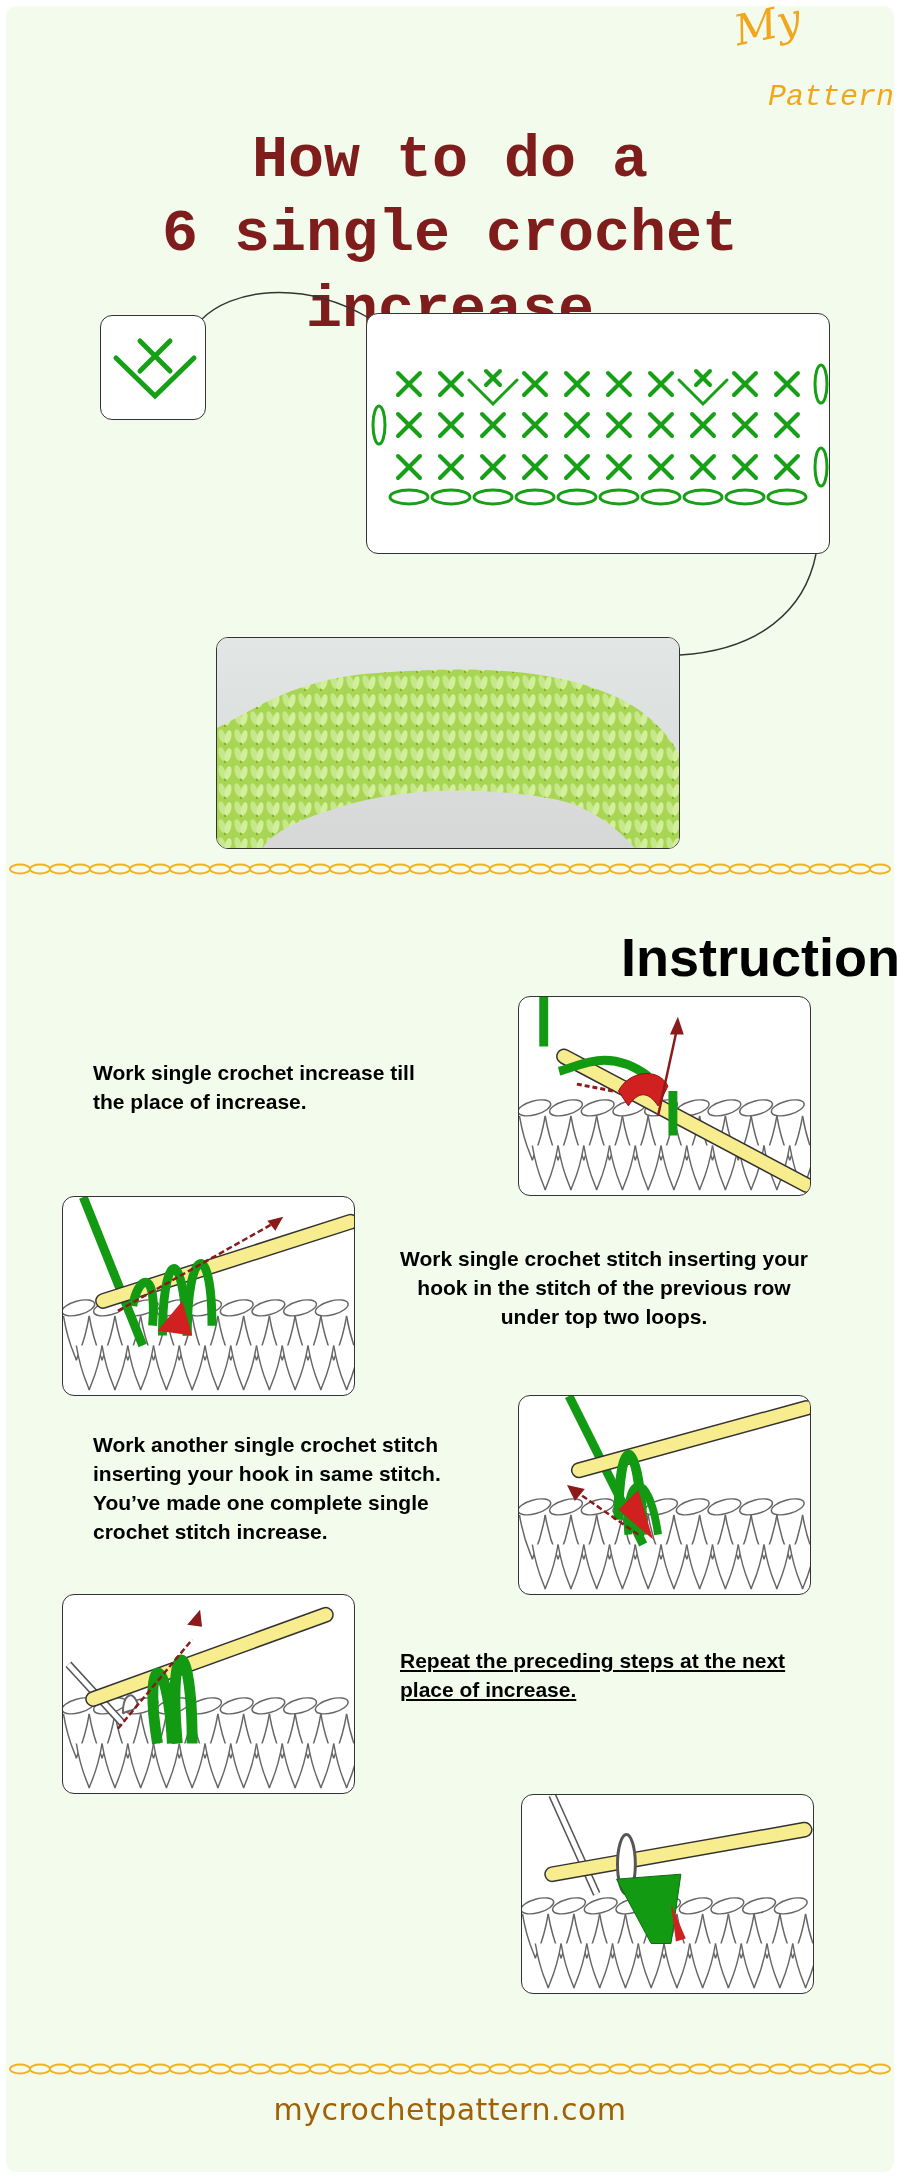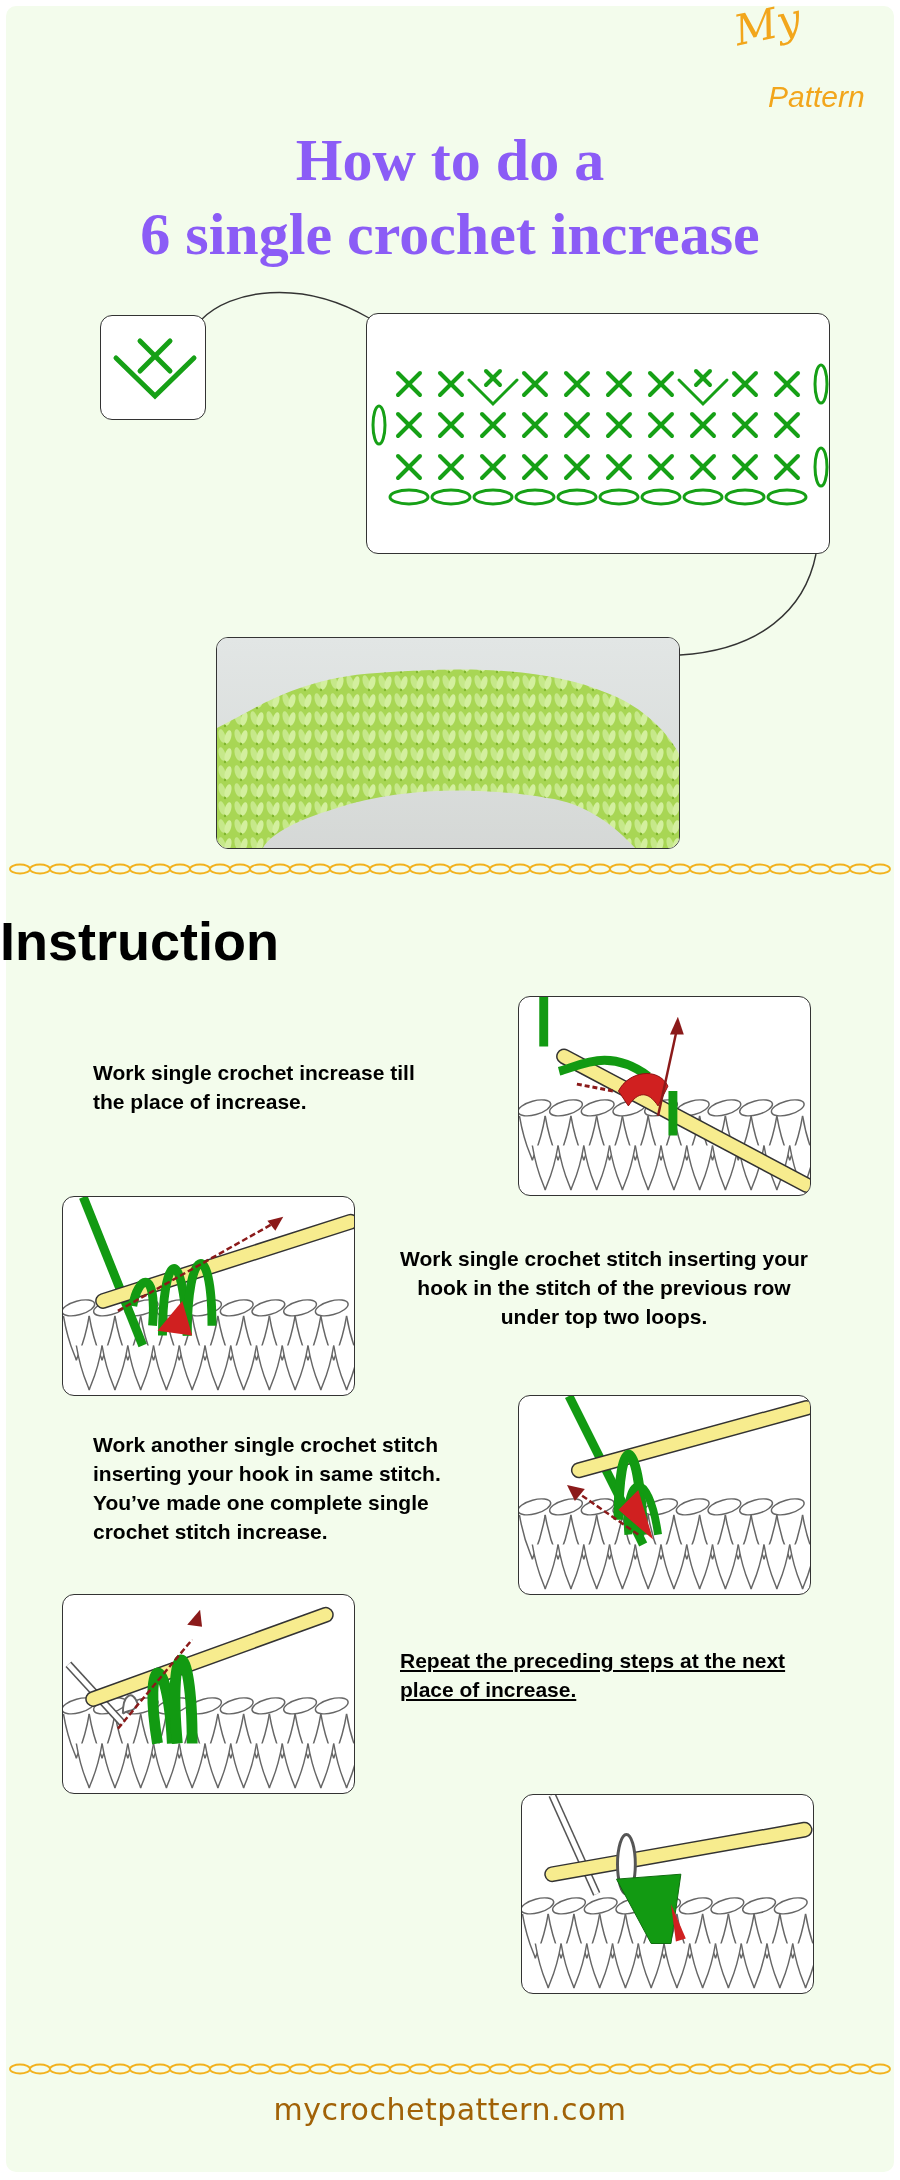--- a/index.html
+++ b/index.html
@@ -4,26 +4,26 @@
 <style>
   html, body { margin: 0; padding: 0; }
   body { width: 900px; height: 2180px; background: #ffffff; position: relative; overflow: hidden; font-family: "Liberation Sans", sans-serif; }
   .page { position: absolute; left: 6px; top: 6px; width: 888px; height: 2166px; background: #f3fcec; border-radius: 10px; }
   .abs { position: absolute; }
   
   .logo { position: absolute; left: 636px; top: 4px; width: 260px; height: 120px; }
   .logo-my { position: absolute; left: 98px; top: -4px; font-family: "DejaVu Serif", serif; font-style: italic; font-size: 42px; color: #f2a61c; transform: rotate(-12deg); }
   .logo-crochet { position: absolute; left: 6px; top: 30px; font-family: "DejaVu Sans", sans-serif; font-weight: bold; font-size: 56px; letter-spacing: -2px; color: #17a318; line-height: 60px; }
   .logo-heart { display: inline-block; width: 38px; height: 40px; vertical-align: -2px; }
-  .logo-pattern { position: absolute; left: 132px; top: 76px; font-family: Liberation Sans, sans-serif; font-style: italic; font-size: 30px; color: #f2a61c; }
-  .title { position: absolute; left: 0; width: 900px; text-align: center; font-family: Liberation Serif, serif; font-weight: bold; font-size: 60px; line-height: 76px; color: #8b5cf6; }
+  .logo-pattern { position: absolute; left: 132px; top: 76px; font-family: Liberation Mono, monospace; font-style: italic; font-size: 30px; color: #f2a61c; }
+  .title { position: absolute; left: 0; width: 900px; text-align: center; font-family: Liberation Mono, monospace; font-weight: bold; font-size: 60px; line-height: 76px; color: #7f1d1d; }
   .box { position: absolute; background: #fff; border: 1.5px solid #333; border-radius: 12px; overflow: hidden; box-sizing: border-box; }
   .photo { position: absolute; left: 216px; top: 637px; width: 464px; height: 212px; border: 1.5px solid #333; border-radius: 12px; overflow: hidden; box-sizing: border-box; background: #e4e7e6; }
   .chain { position: absolute; left: 6px; width: 888px; height: 14px; }
-  .heading { position: absolute; left: 0; width: 900px; text-align: left; font-weight: bold; font-size: 54px; color: #000; }
+  .heading { position: absolute; left: 0; width: 900px; text-align: right; font-weight: bold; font-size: 54px; color: #000; margin-top: 16px; }
   .step-text { position: absolute; font-weight: bold; font-size: 21px; line-height: 29px; color: #000; white-space: pre-line; }
   .step-img { position: absolute; width: 293px; height: 200px; background: #fff; border: 1.5px solid #333; border-radius: 12px; overflow: hidden; box-sizing: border-box; }
   .step-img svg { width: 100%; height: 100%; display: block; }
   .footer-url { position: absolute; left: 0; width: 900px; top: 2092px; text-align: center; font-family: "DejaVu Sans", sans-serif; font-size: 30px; color: #a16207; letter-spacing: 0.5px; }
 </style>
 </head>
 <body>
 
 <div class="page"></div>
 

